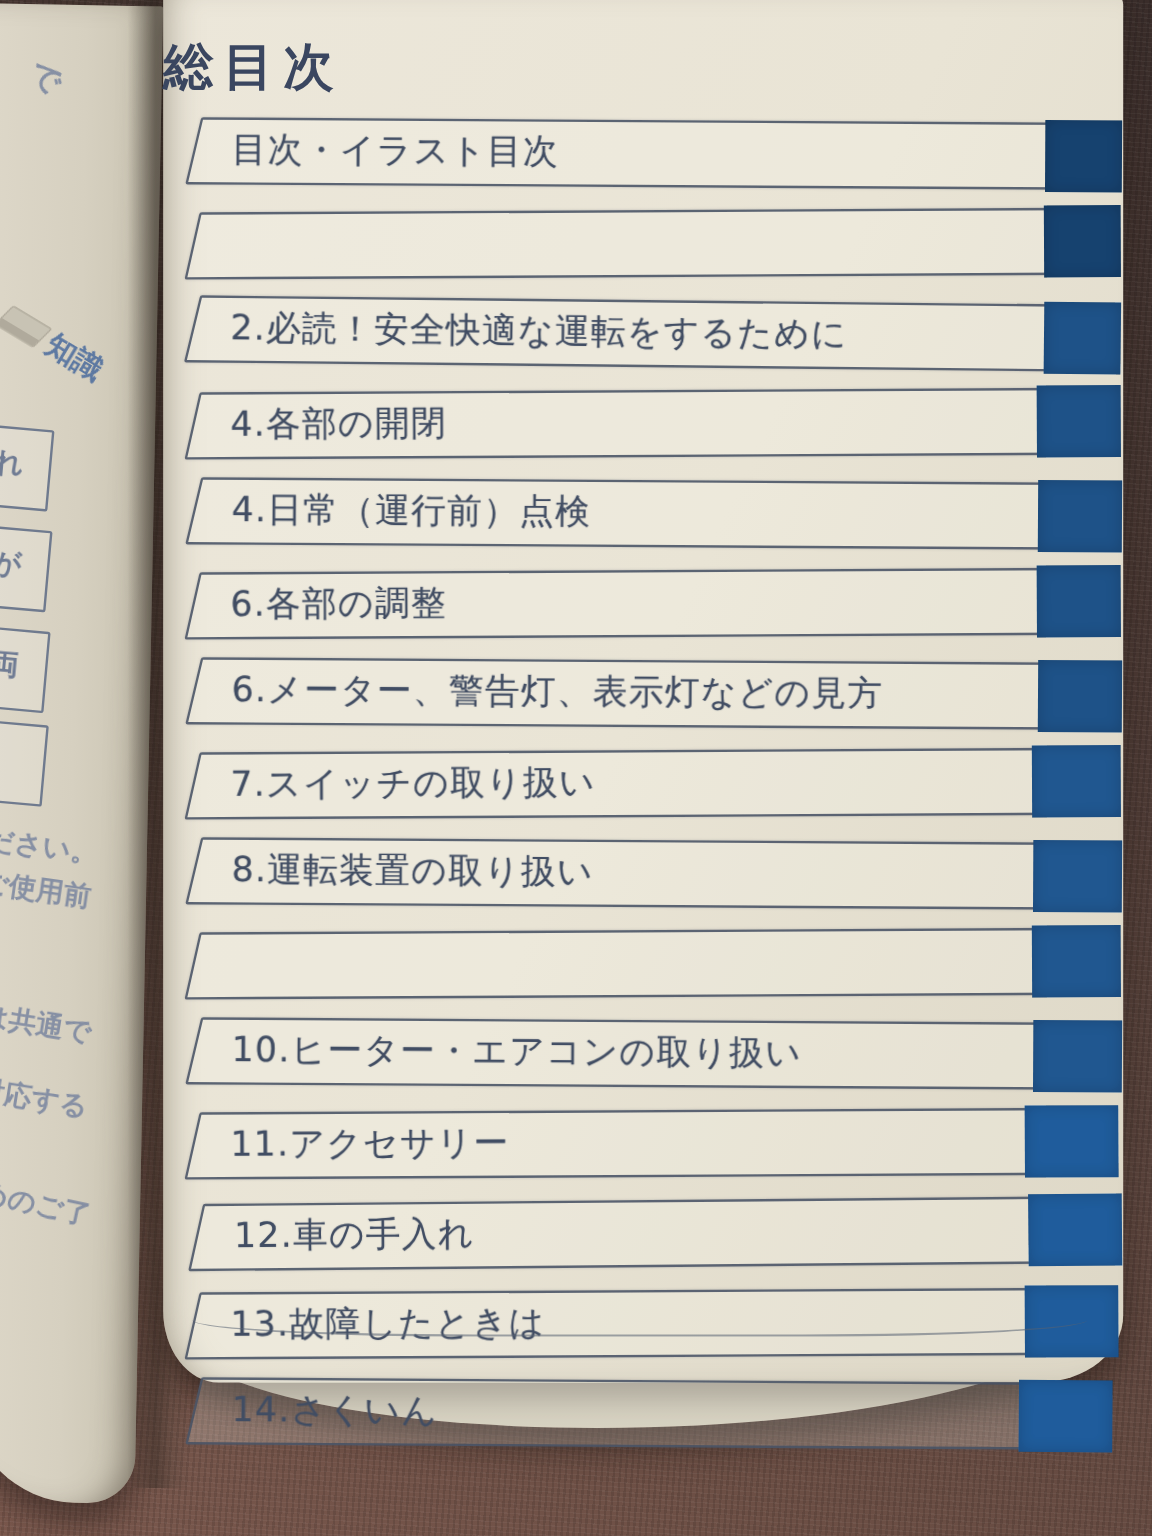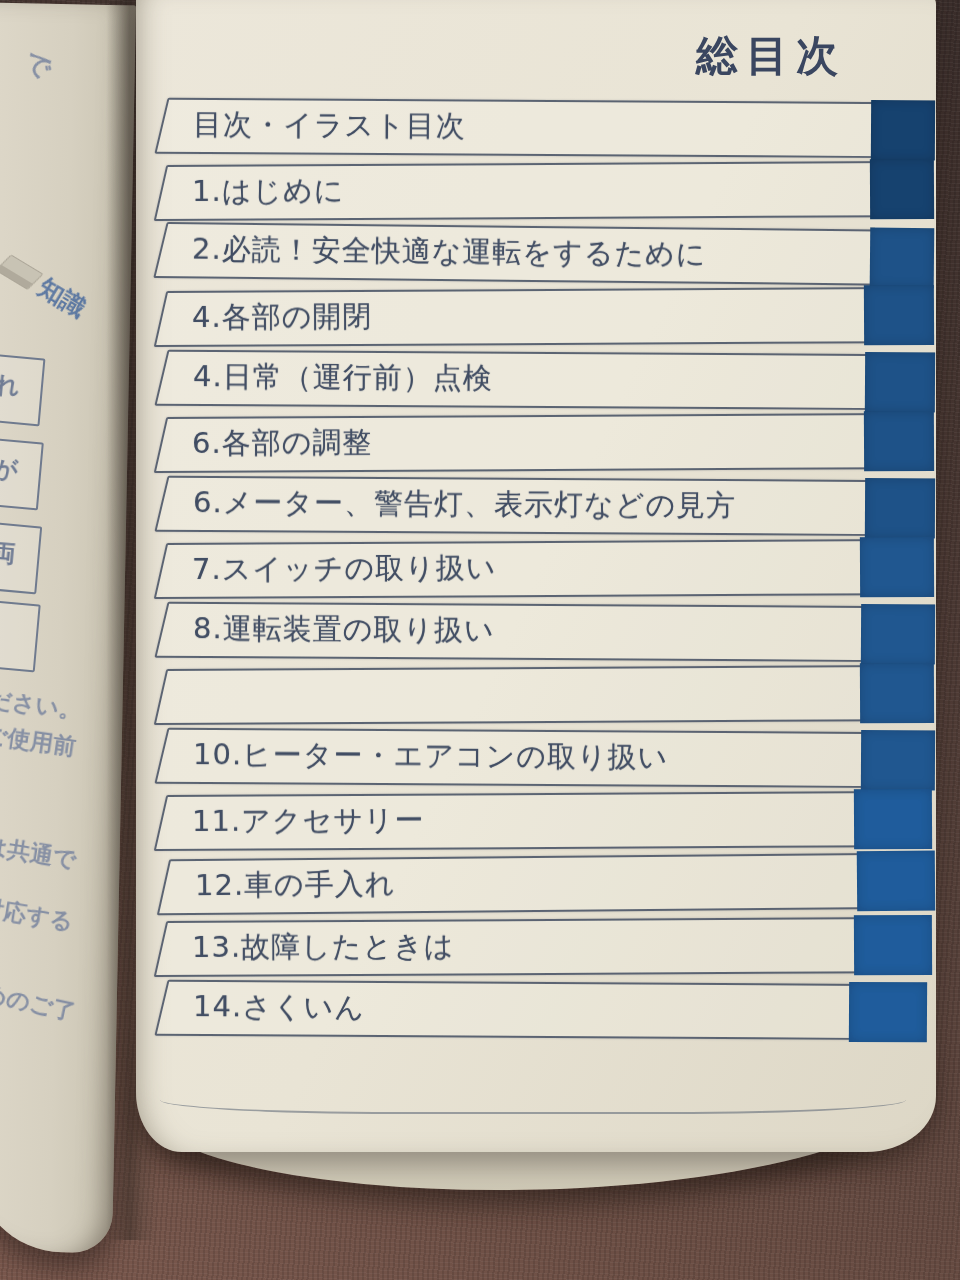--- a/index.html
+++ b/index.html
@@ -41,24 +41,24 @@
   .page-edge{position:absolute;left:148px;top:1040px;width:776px;height:150px;z-index:1;
     background:linear-gradient(180deg,#e7e2d3 0%,#ded8c7 55%,#cfc9b6 100%);
     border-radius:0 0 55% 45% / 0 0 110px 80px;
     box-shadow:0 16px 26px rgba(25,18,14,.5);}
 
   
   .page-right{position:absolute;left:136px;top:-6px;width:800px;height:1158px;z-index:3;
     background:linear-gradient(115deg,#ece7da 0%,#e9e4d5 50%,#ddd7c6 100%);
     border-radius:6px 10px 70px 46px / 6px 10px 56px 60px;
     box-shadow:0 14px 26px rgba(30,20,15,.35), inset 16px 0 30px -16px rgba(95,85,68,.55);}
-  .page-title{margin:34px 90px 0 0;text-align:right;font-size:42px;letter-spacing:8px;
+  .page-title{margin:34px 90px 0 0;text-align:left;font-size:42px;letter-spacing:8px;
     color:#3a4660;font-weight:600;filter:blur(.3px);}
 
-  .toc-list{position:absolute;left:10px;right:4px;top:106px;display:flex;flex-direction:column;gap:7px;}
+  .toc-list{position:absolute;left:10px;right:4px;top:106px;display:flex;flex-direction:column;gap:19px;}
   .toc-row{position:relative;height:56px;}
   .toc-row:nth-child(odd){transform:rotate(.35deg) translateX(1px);}
   .toc-row:nth-child(even){transform:rotate(-.3deg);}
   .toc-row:nth-child(3){transform:rotate(.6deg);}
   .toc-row:nth-child(13){transform:rotate(-.5deg) translateX(3px);}
   .row-frame{position:absolute;left:14px;right:38px;top:0;bottom:0;
     border:2px solid rgba(72,82,100,.88);border-radius:2px;
     transform:skewX(-13deg);background:rgba(252,250,242,.22);
     box-shadow:0 0 2px rgba(90,95,110,.35);}
   .row-label{position:absolute;left:46px;top:50%;transform:translateY(-52%);
@@ -112,21 +112,20 @@
   <div class="page-right">
     <h1 class="page-title">総目次</h1>
     <div class="toc-list">
         <div class="toc-row">
           <div class="row-frame"></div>
           <span class="row-label">目次・イラスト目次</span>
           <div class="row-tab"></div>
         </div>
         <div class="toc-row">
           <div class="row-frame"></div>
-          <span class="row-label">1.はじめに</span>
           <div class="row-tab"></div>
         </div>
         <div class="toc-row">
           <div class="row-frame"></div>
           <span class="row-label">2.必読！安全快適な運転をするために</span>
           <div class="row-tab"></div>
         </div>
         <div class="toc-row">
           <div class="row-frame"></div>
           <span class="row-label">4.各部の開閉</span>

